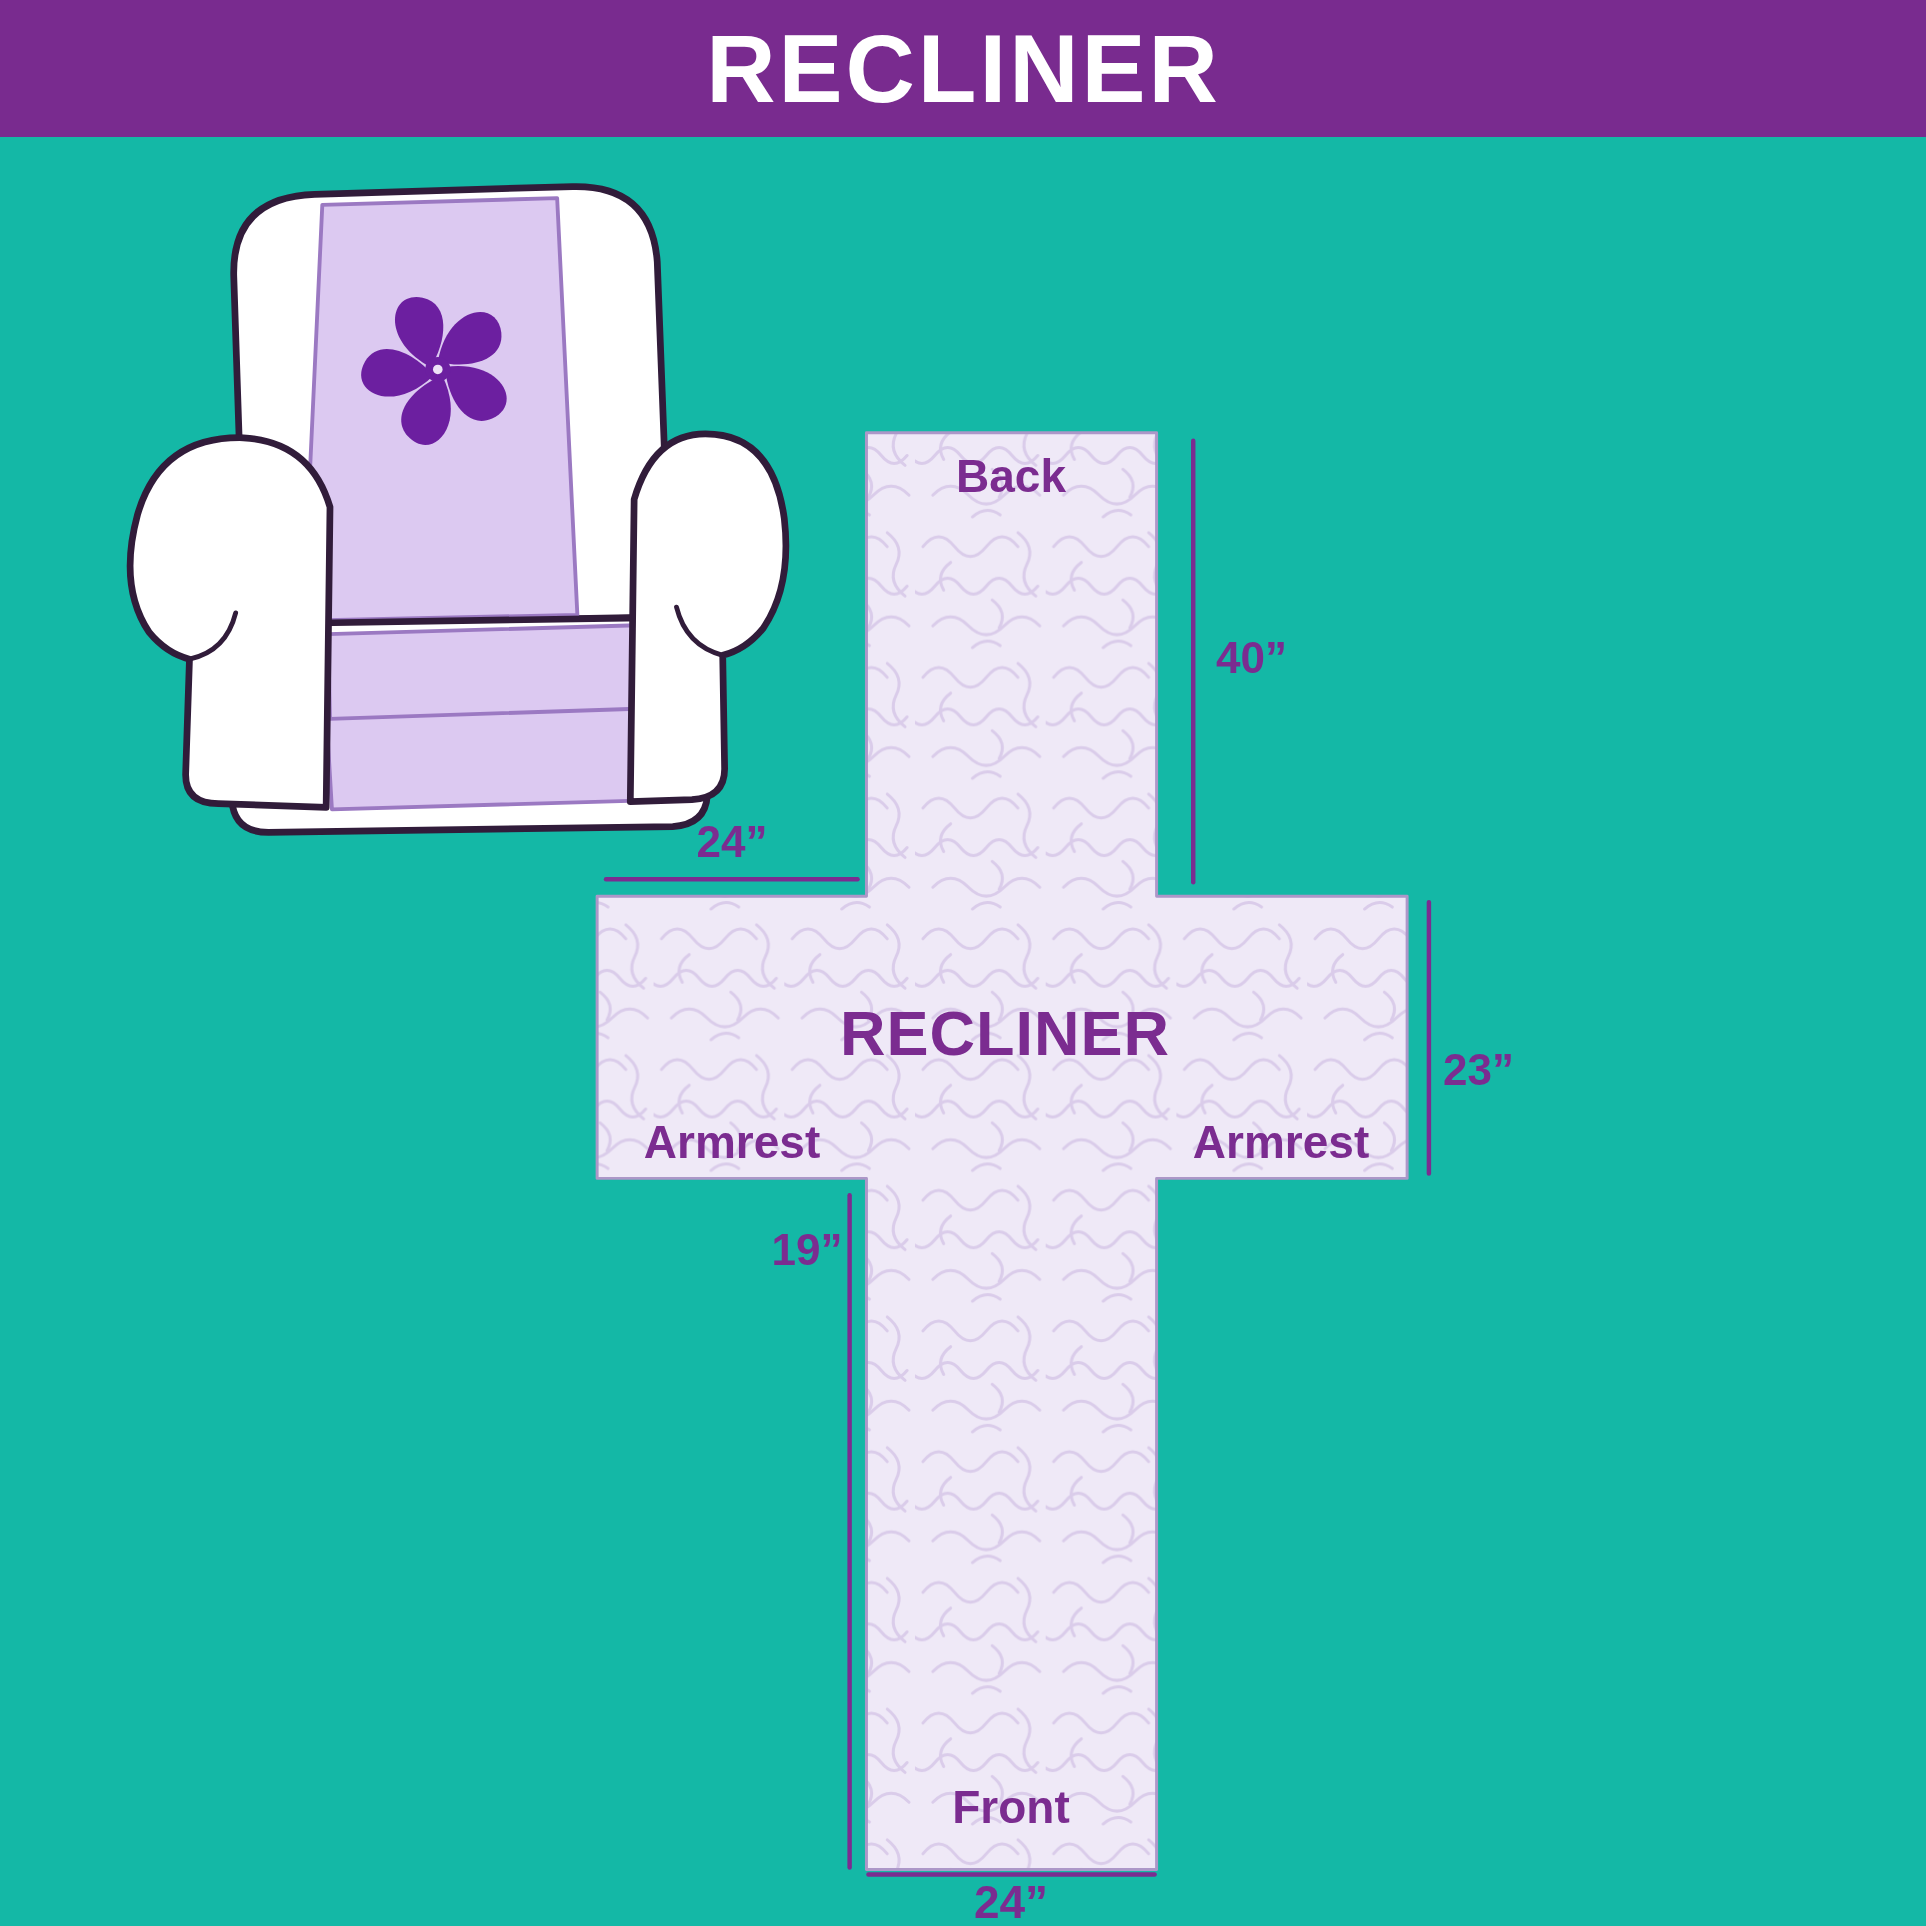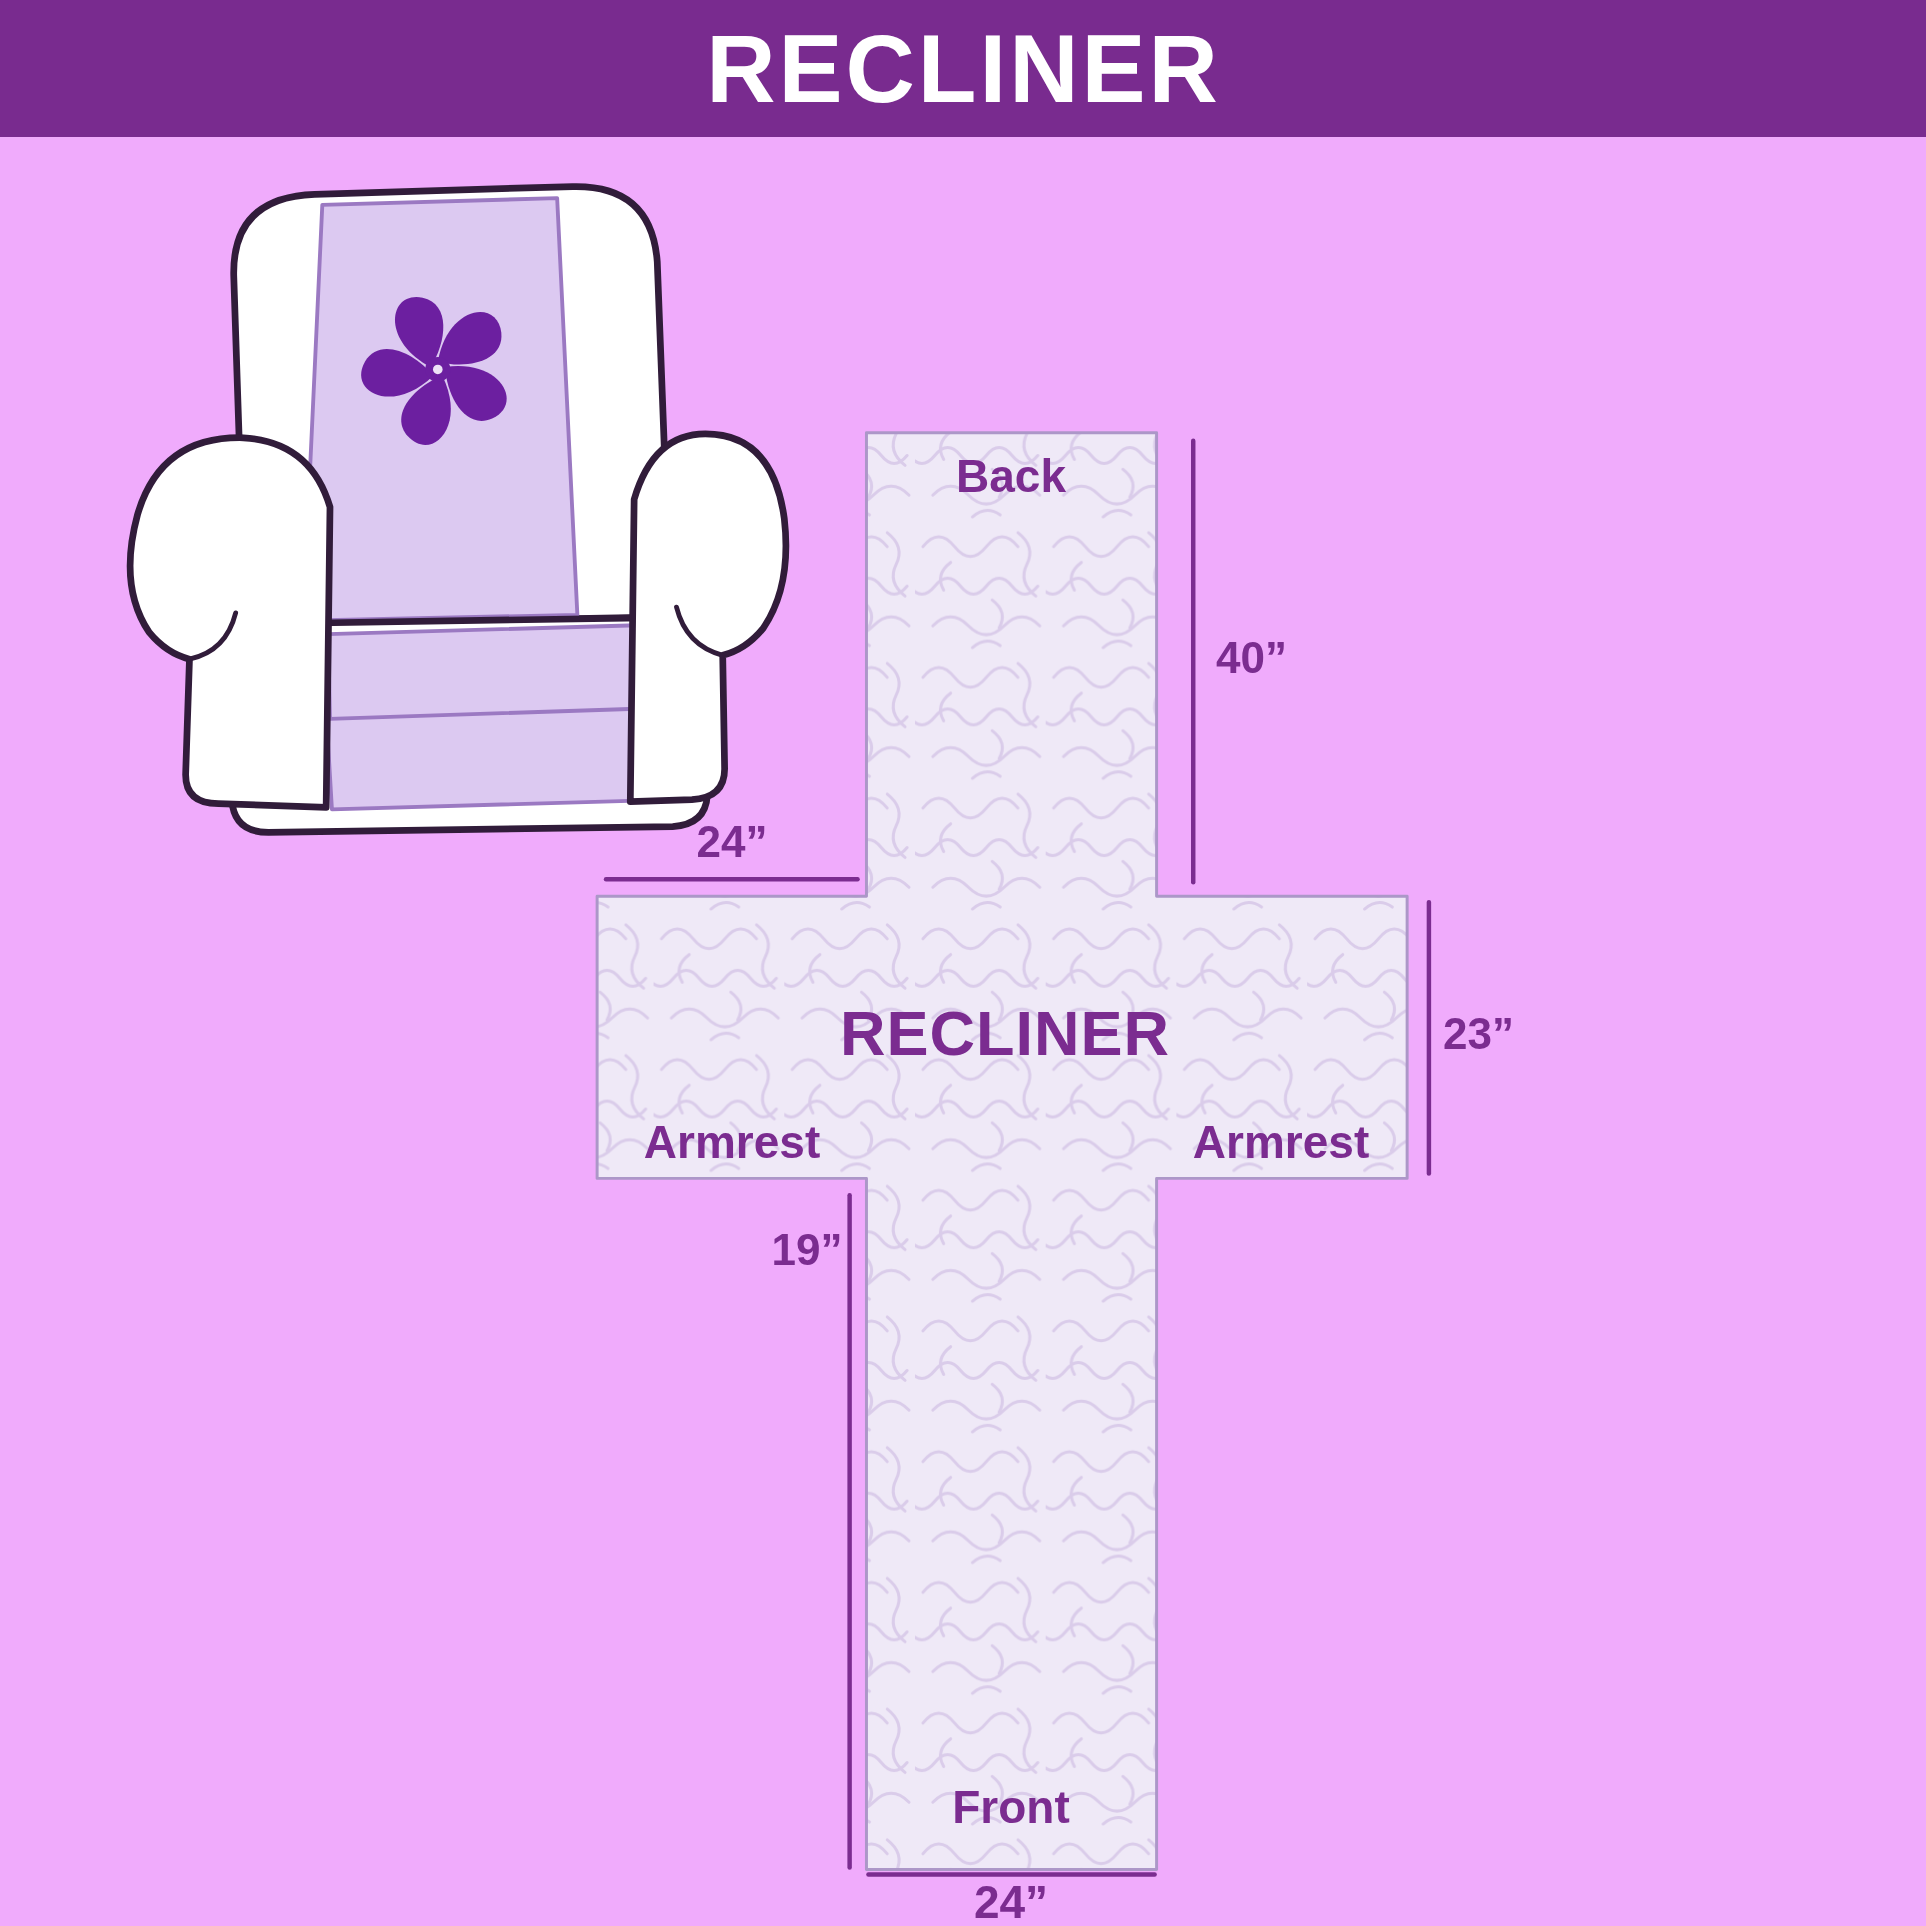--- a/index.html
+++ b/index.html
@@ -1,19 +1,19 @@
 <!DOCTYPE html>
 <html><head>
 <meta charset="utf-8">
 <style>
   * { margin:0; padding:0; box-sizing:border-box; }
   html,body { background:#ffffff; }
   .page {
     position:relative; width:1927px; height:1927px;
-    background:#f0abfc; overflow:hidden;
+    background:#14b8a6; overflow:hidden;
     font-family:"Liberation Sans", sans-serif;
   }
   .banner {
     position:absolute; top:0; left:0; width:1927px; height:137px;
     background:#792B8F; display:flex; align-items:center; justify-content:center;
   }
   .banner h1 {
     color:#ffffff; font-size:96px; font-weight:800; letter-spacing:3px; line-height:1;
   }
   .chair-svg { position:absolute; left:99px; top:170px; width:693px; height:678px; }
@@ -99,20 +99,20 @@
   <div class="lbl s46 cx" style="left:732px; top:1119px;">Armrest</div>
 
   <div class="lbl s46 cx" style="left:1281px; top:1119px;">Armrest</div>
 
   <div class="lbl s46 cx" style="left:1011px; top:1784px;">Front</div>
 
   <div class="lbl s48" style="left:1216px; top:636px;">40”</div>
 
   <div class="lbl s48 cx" style="left:732px; top:820px;">24”</div>
 
-  <div class="lbl s48" style="left:1443px; top:1012px;text-align:center;">23”</div>
+  <div class="lbl s48" style="left:1443px; top:1048px;text-align:center;">23”</div>
 
   <div class="lbl s48 cx" style="left:807px; top:1200px;margin-top:28px;">19”</div>
 
   <div class="lbl s46 cx" style="left:1011px; top:1879px;">24”</div>
 
 </div>
 
 
 </body></html>

